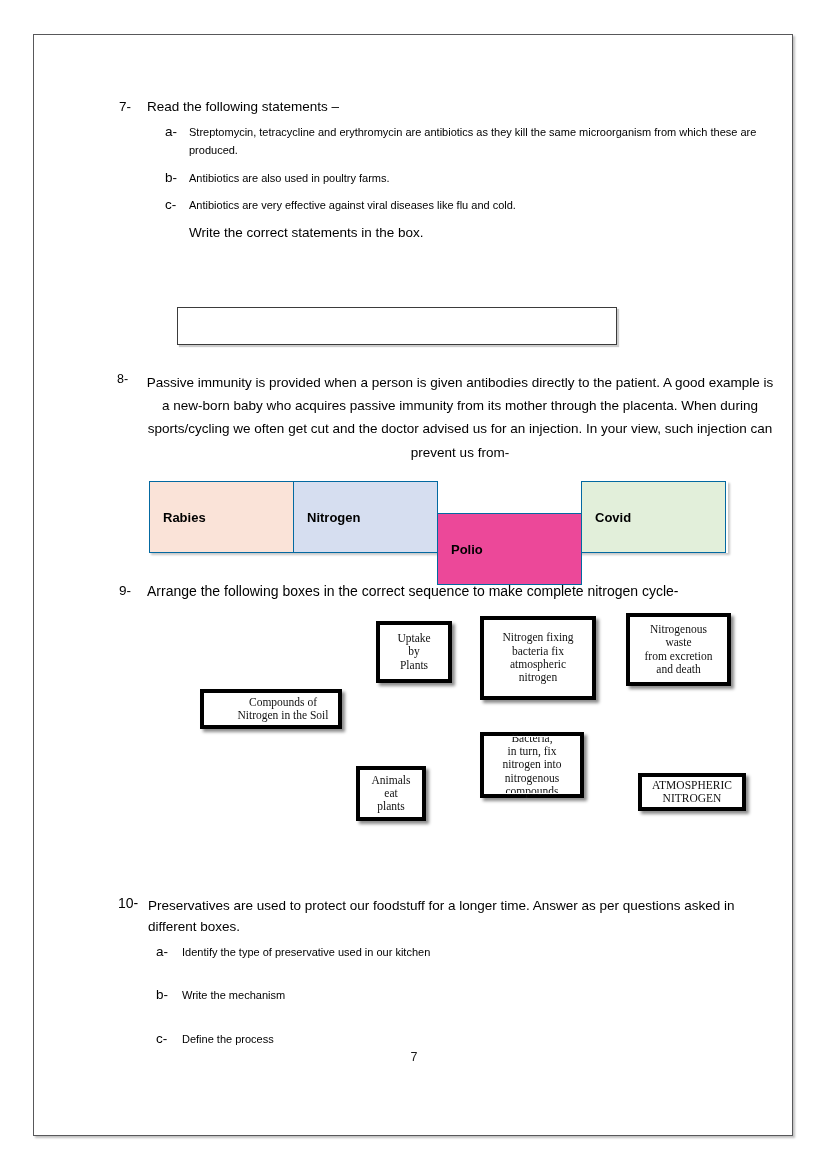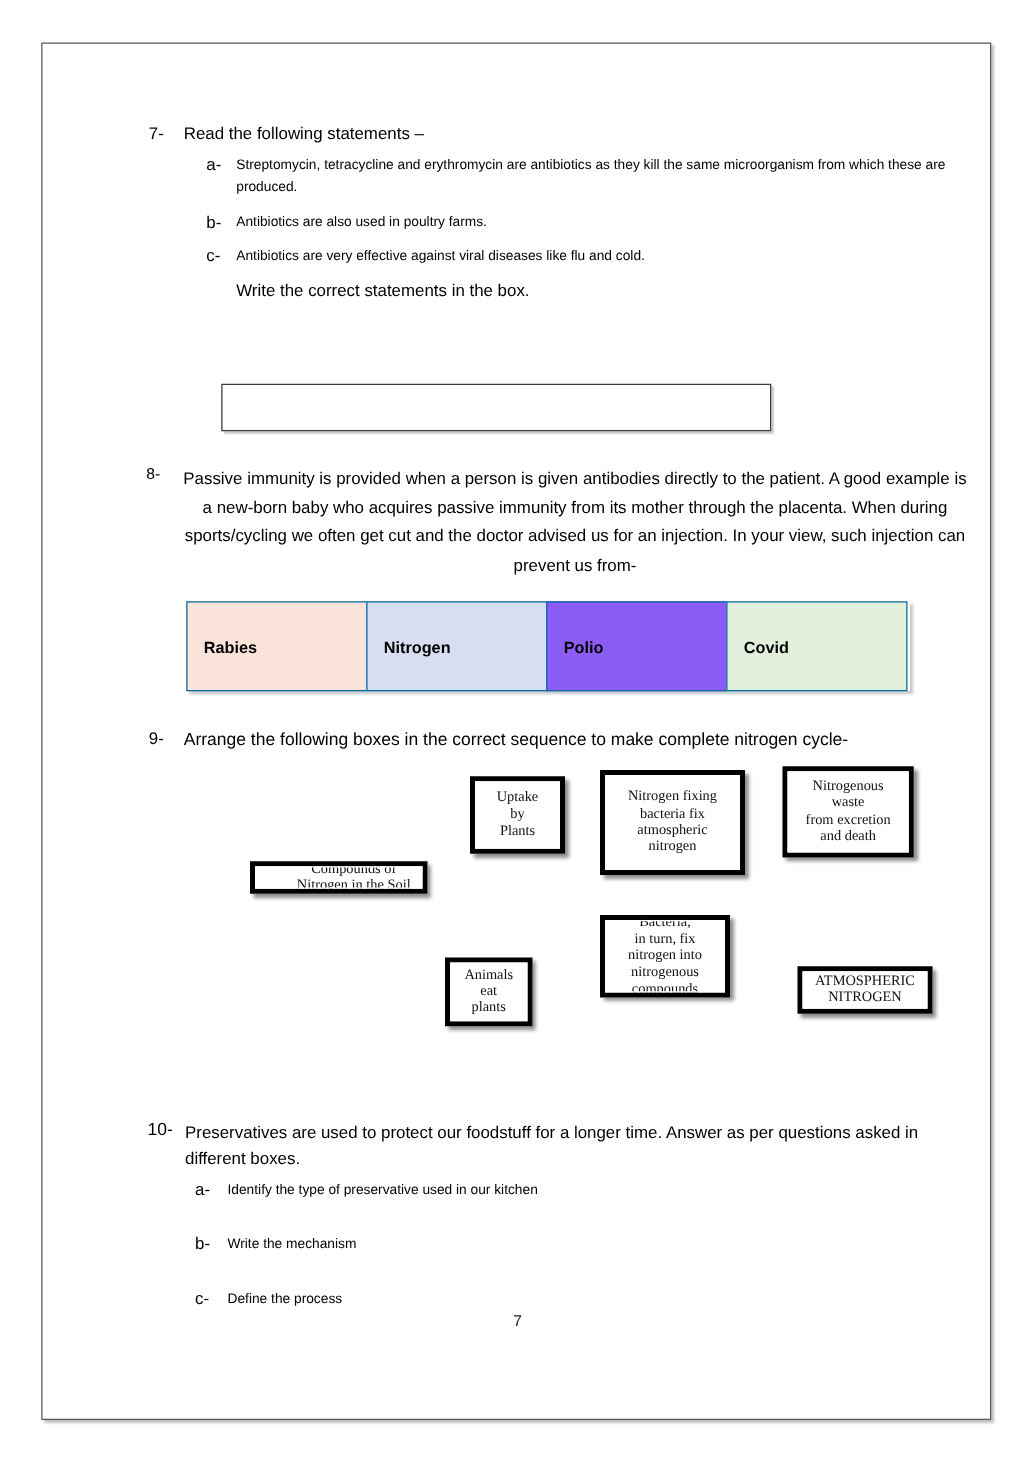--- a/index.html
+++ b/index.html
@@ -184,42 +184,42 @@
       <div class="q-row">
         <div class="num">8-</div>
         <div class="para">Passive immunity is provided when a person is given antibodies directly to the patient. A good example is a new-born baby who acquires passive immunity from its mother through the placenta.  When during sports/cycling we often get cut and the doctor advised us for an injection. In your view, such injection can prevent us from-</div>
       </div>
     </div>
 
     <div class="opt-shadow"></div>
     <div class="option-row">
       <div class="option-cell" style="background:#FAE3D8;">Rabies</div>
       <div class="option-cell" style="background:#D6DEF0;">Nitrogen</div>
-      <div class="option-cell" style="background:#8b5cf6;">Polio</div>
+      <div class="option-cell" style="background:#ec4899;margin-top:32px;">Polio</div>
       <div class="option-cell" style="background:#E2EFDA;">Covid</div>
     </div>
 
     <div class="q-block" id="q9">
       <div class="q-row">
         <div class="num">9-</div>
         <div class="txt">Arrange the following boxes in the correct sequence to make complete nitrogen cycle-</div>
       </div>
     </div>
 
     <div class="cycle-area">
       <div class="nbox" style="left: 342px; top: 586px; width: 76px; height: 62px;">
           <span>Uptake<br>by<br>Plants</span>
         </div>
       <div class="nbox" style="left: 446px; top: 581px; width: 116px; height: 84px;">
           <span>Nitrogen fixing<br>bacteria fix<br>atmospheric<br>nitrogen</span>
         </div>
       <div class="nbox" style="left: 592px; top: 578px; width: 105px; height: 73px;">
           <span>Nitrogenous<br>waste<br>from excretion<br>and death</span>
         </div>
-      <div class="nbox" style="left: 166px; top: 654px; width: 142px; height: 26px; padding-left: 24px;">
+      <div class="nbox" style="left: 166px; top: 654px; width: 142px; height: 40px; padding-left: 24px;">
           <span>Compounds of<br>Nitrogen in the Soil</span>
         </div>
       <div class="nbox" style="left: 322px; top: 731px; width: 70px; height: 55px;">
           <span>Animals<br>eat<br>plants</span>
         </div>
       <div class="nbox" style="left: 446px; top: 697px; width: 104px; height: 66px;">
           <span>Bacteria,<br>in turn, fix<br>nitrogen into<br>nitrogenous<br>compounds</span>
         </div>
       <div class="nbox" style="left: 604px; top: 738px; width: 108px; height: 38px;">
           <span>ATMOSPHERIC<br>NITROGEN</span>

